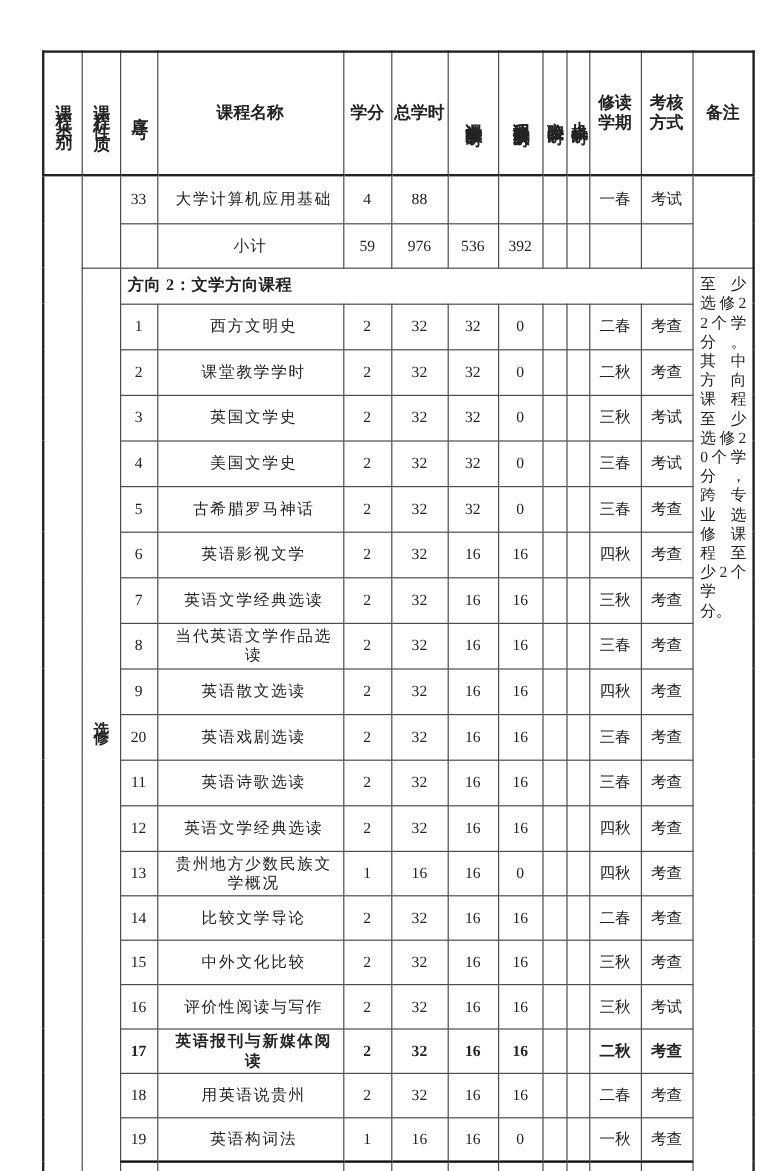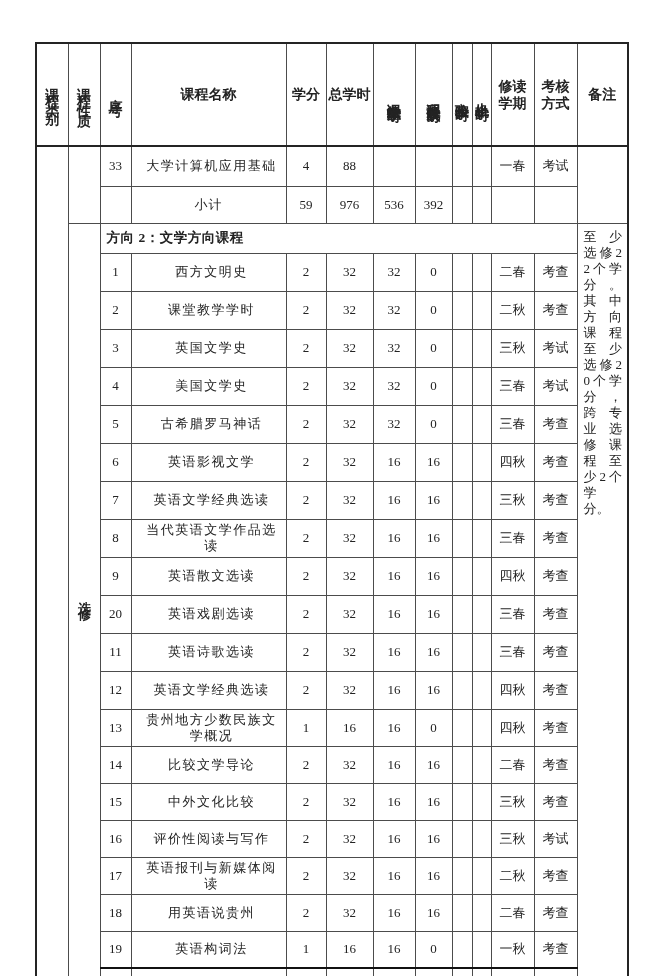--- a/index.html
+++ b/index.html
@@ -332,21 +332,21 @@
     <td class="cname">评价性阅读与写作</td>
     <td>2</td>
     <td>32</td>
     <td>16</td>
     <td>16</td>
     <td></td>
     <td></td>
     <td>三秋</td>
     <td>考试</td>
   </tr>
-        <tr class="course-row" style="height: 37px;">
+        <tr class="course-row" style="height: 37px; font-weight: bold;">
     <td>17</td>
     <td class="cname">英语报刊与新媒体阅读</td>
     <td>2</td>
     <td>32</td>
     <td>16</td>
     <td>16</td>
     <td></td>
     <td></td>
     <td>二秋</td>
     <td>考查</td>

